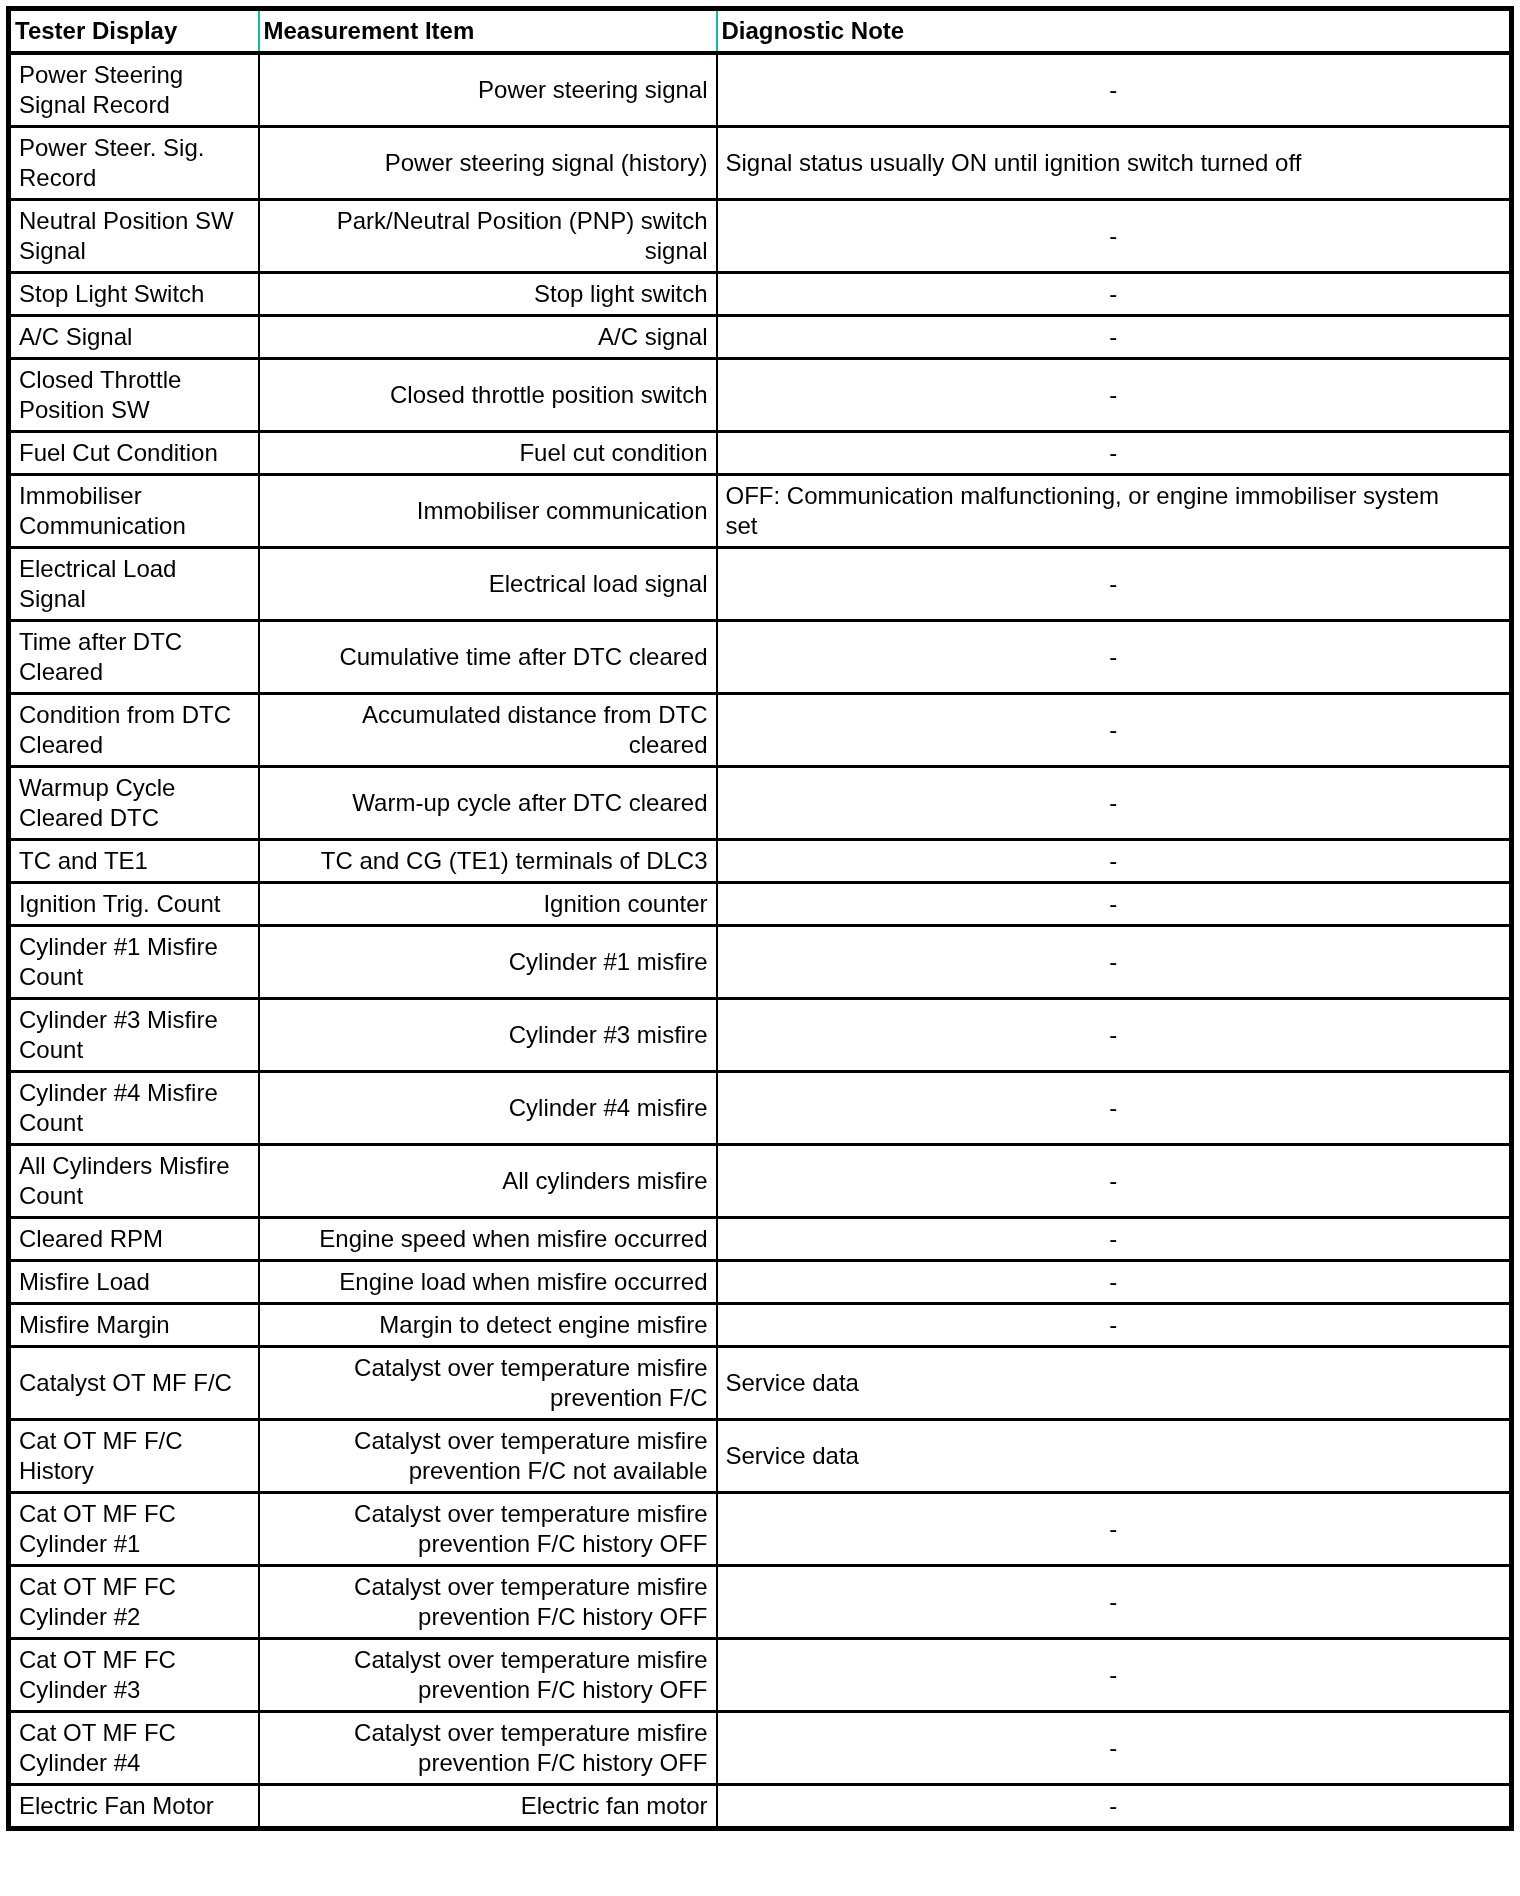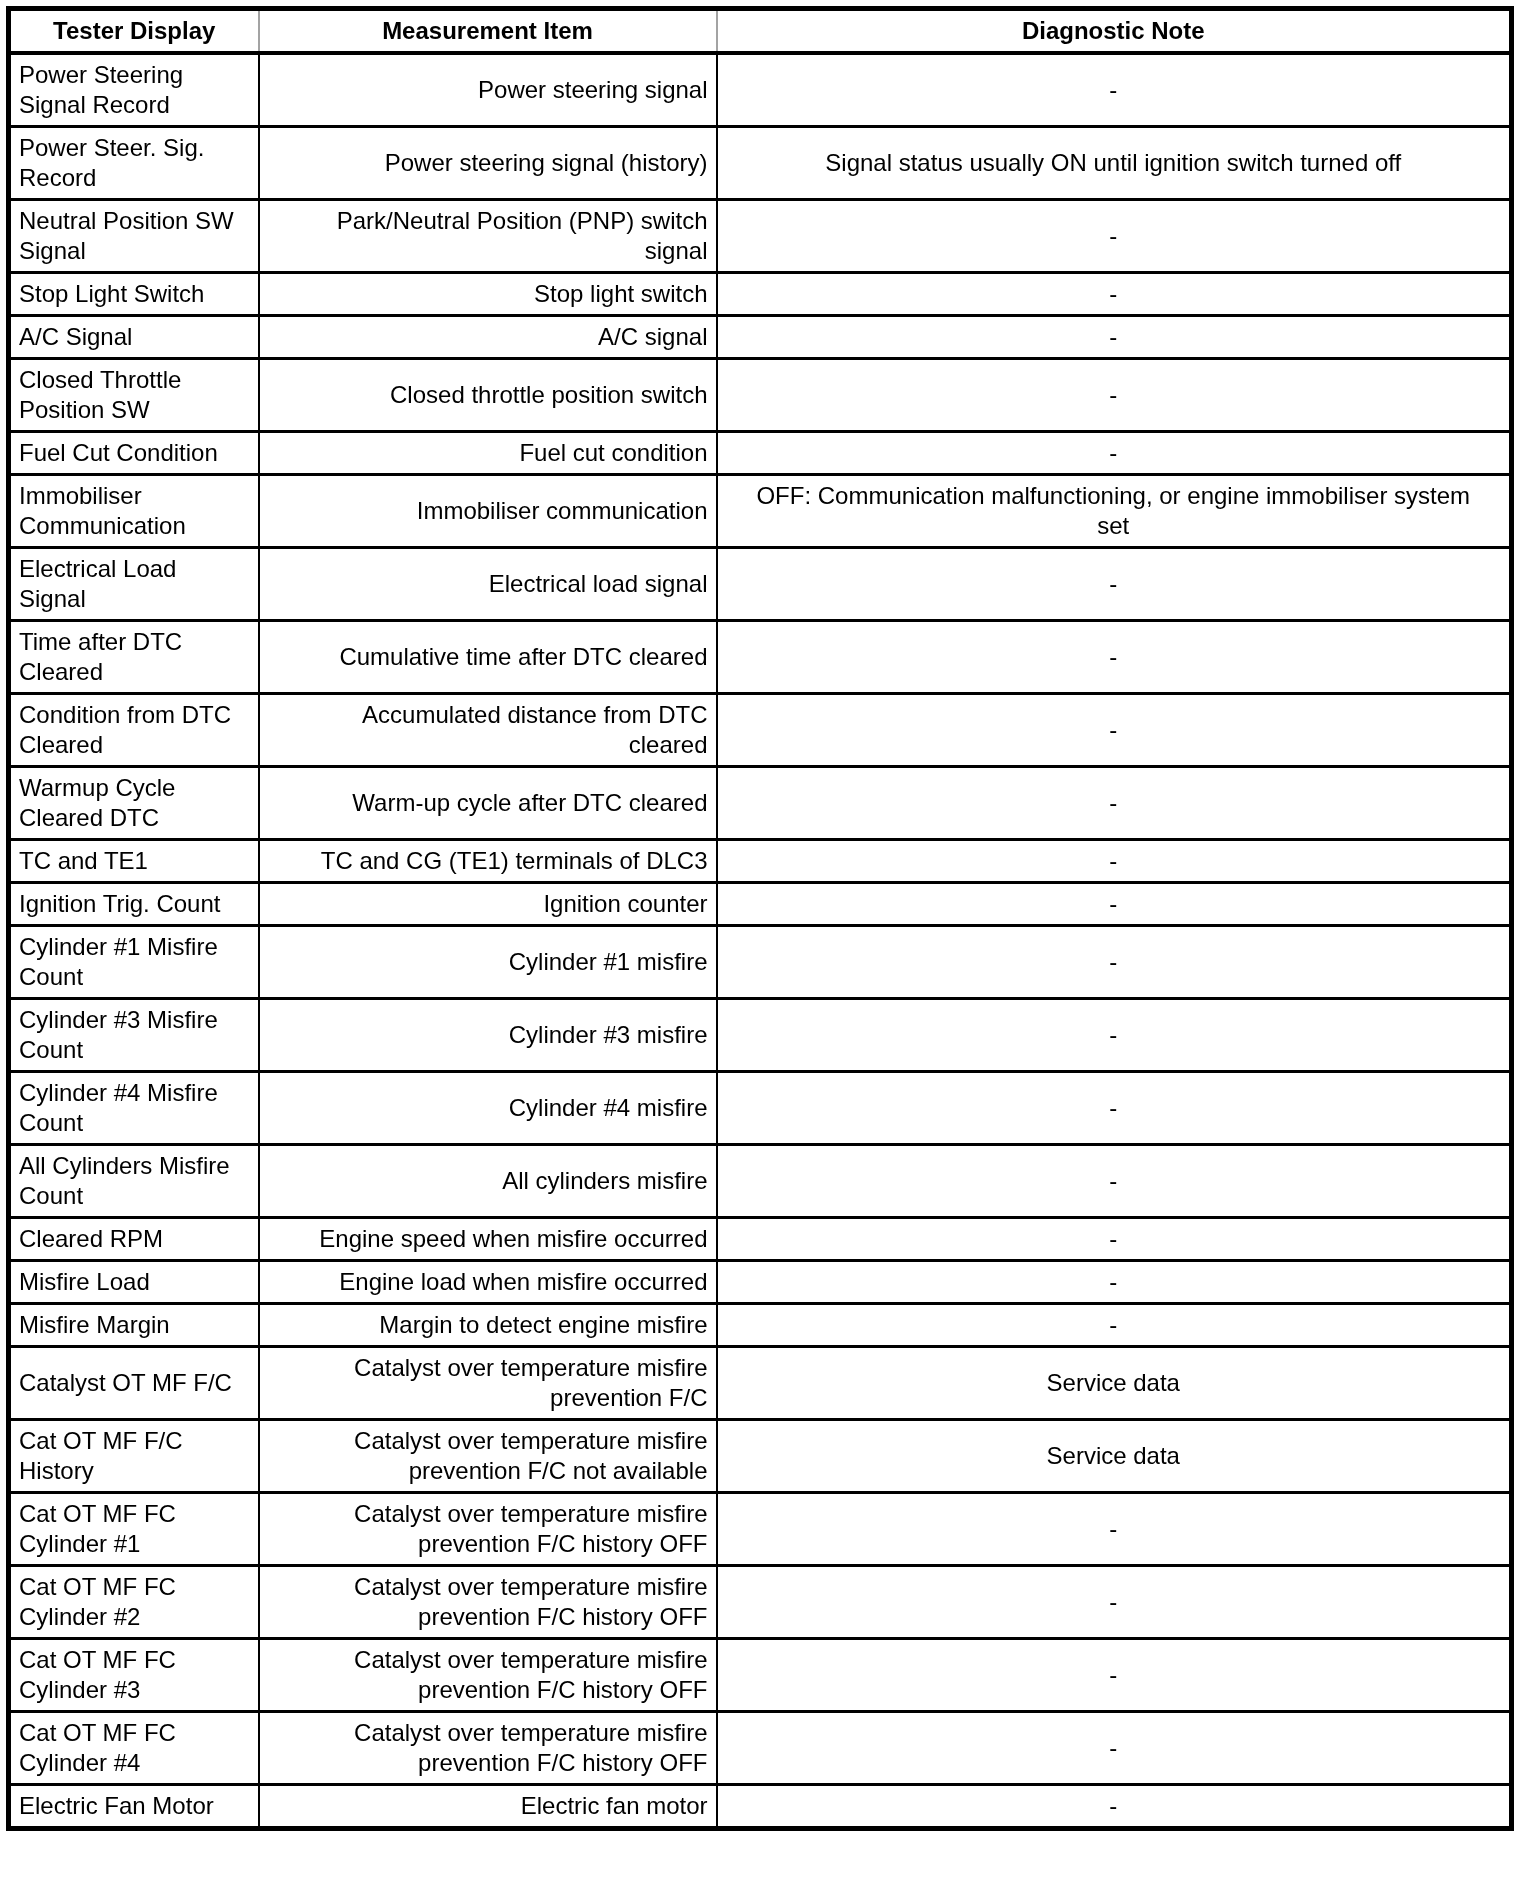--- a/index.html
+++ b/index.html
@@ -23,41 +23,41 @@
     font-family: "Liberation Sans", sans-serif;
     font-size: 24px;
     color: #000000;
     background: #ffffff;
     border: 5px solid #000000;
   }
   table.diag col.c1 { width: 250px; }
   table.diag col.c2 { width: 458px; }
   table.diag th {
     border-left: 2px solid #000000;
-    border-right: 2px solid #a3a3a3;
+    border-right: 2px solid #14b8a6;
     border-bottom: 4px solid #000000;
     font-weight: bold;
-    text-align: center;
+    text-align: left;
     vertical-align: middle;
     height: 36px;
     padding: 2px 4px;
   }
   table.diag td {
     border: 2px solid #000000;
     border-top-width: 3px;
     border-bottom-width: 3px;
     vertical-align: middle;
     padding: 5px 8px;
     line-height: 30px;
     white-space: pre-line;
     overflow: hidden;
   }
   td.c1 { }
   td.c2 { text-align: right; }
-  td.c3 { text-align: center; }
+  td.c3 { text-align: left; }
   td.c3.dash { text-align: center; }
 </style>
 </head>
 <body>
 
 <div class="page">
   <table class="diag">
     <colgroup>
       <col class="c1">
       <col class="c2">

